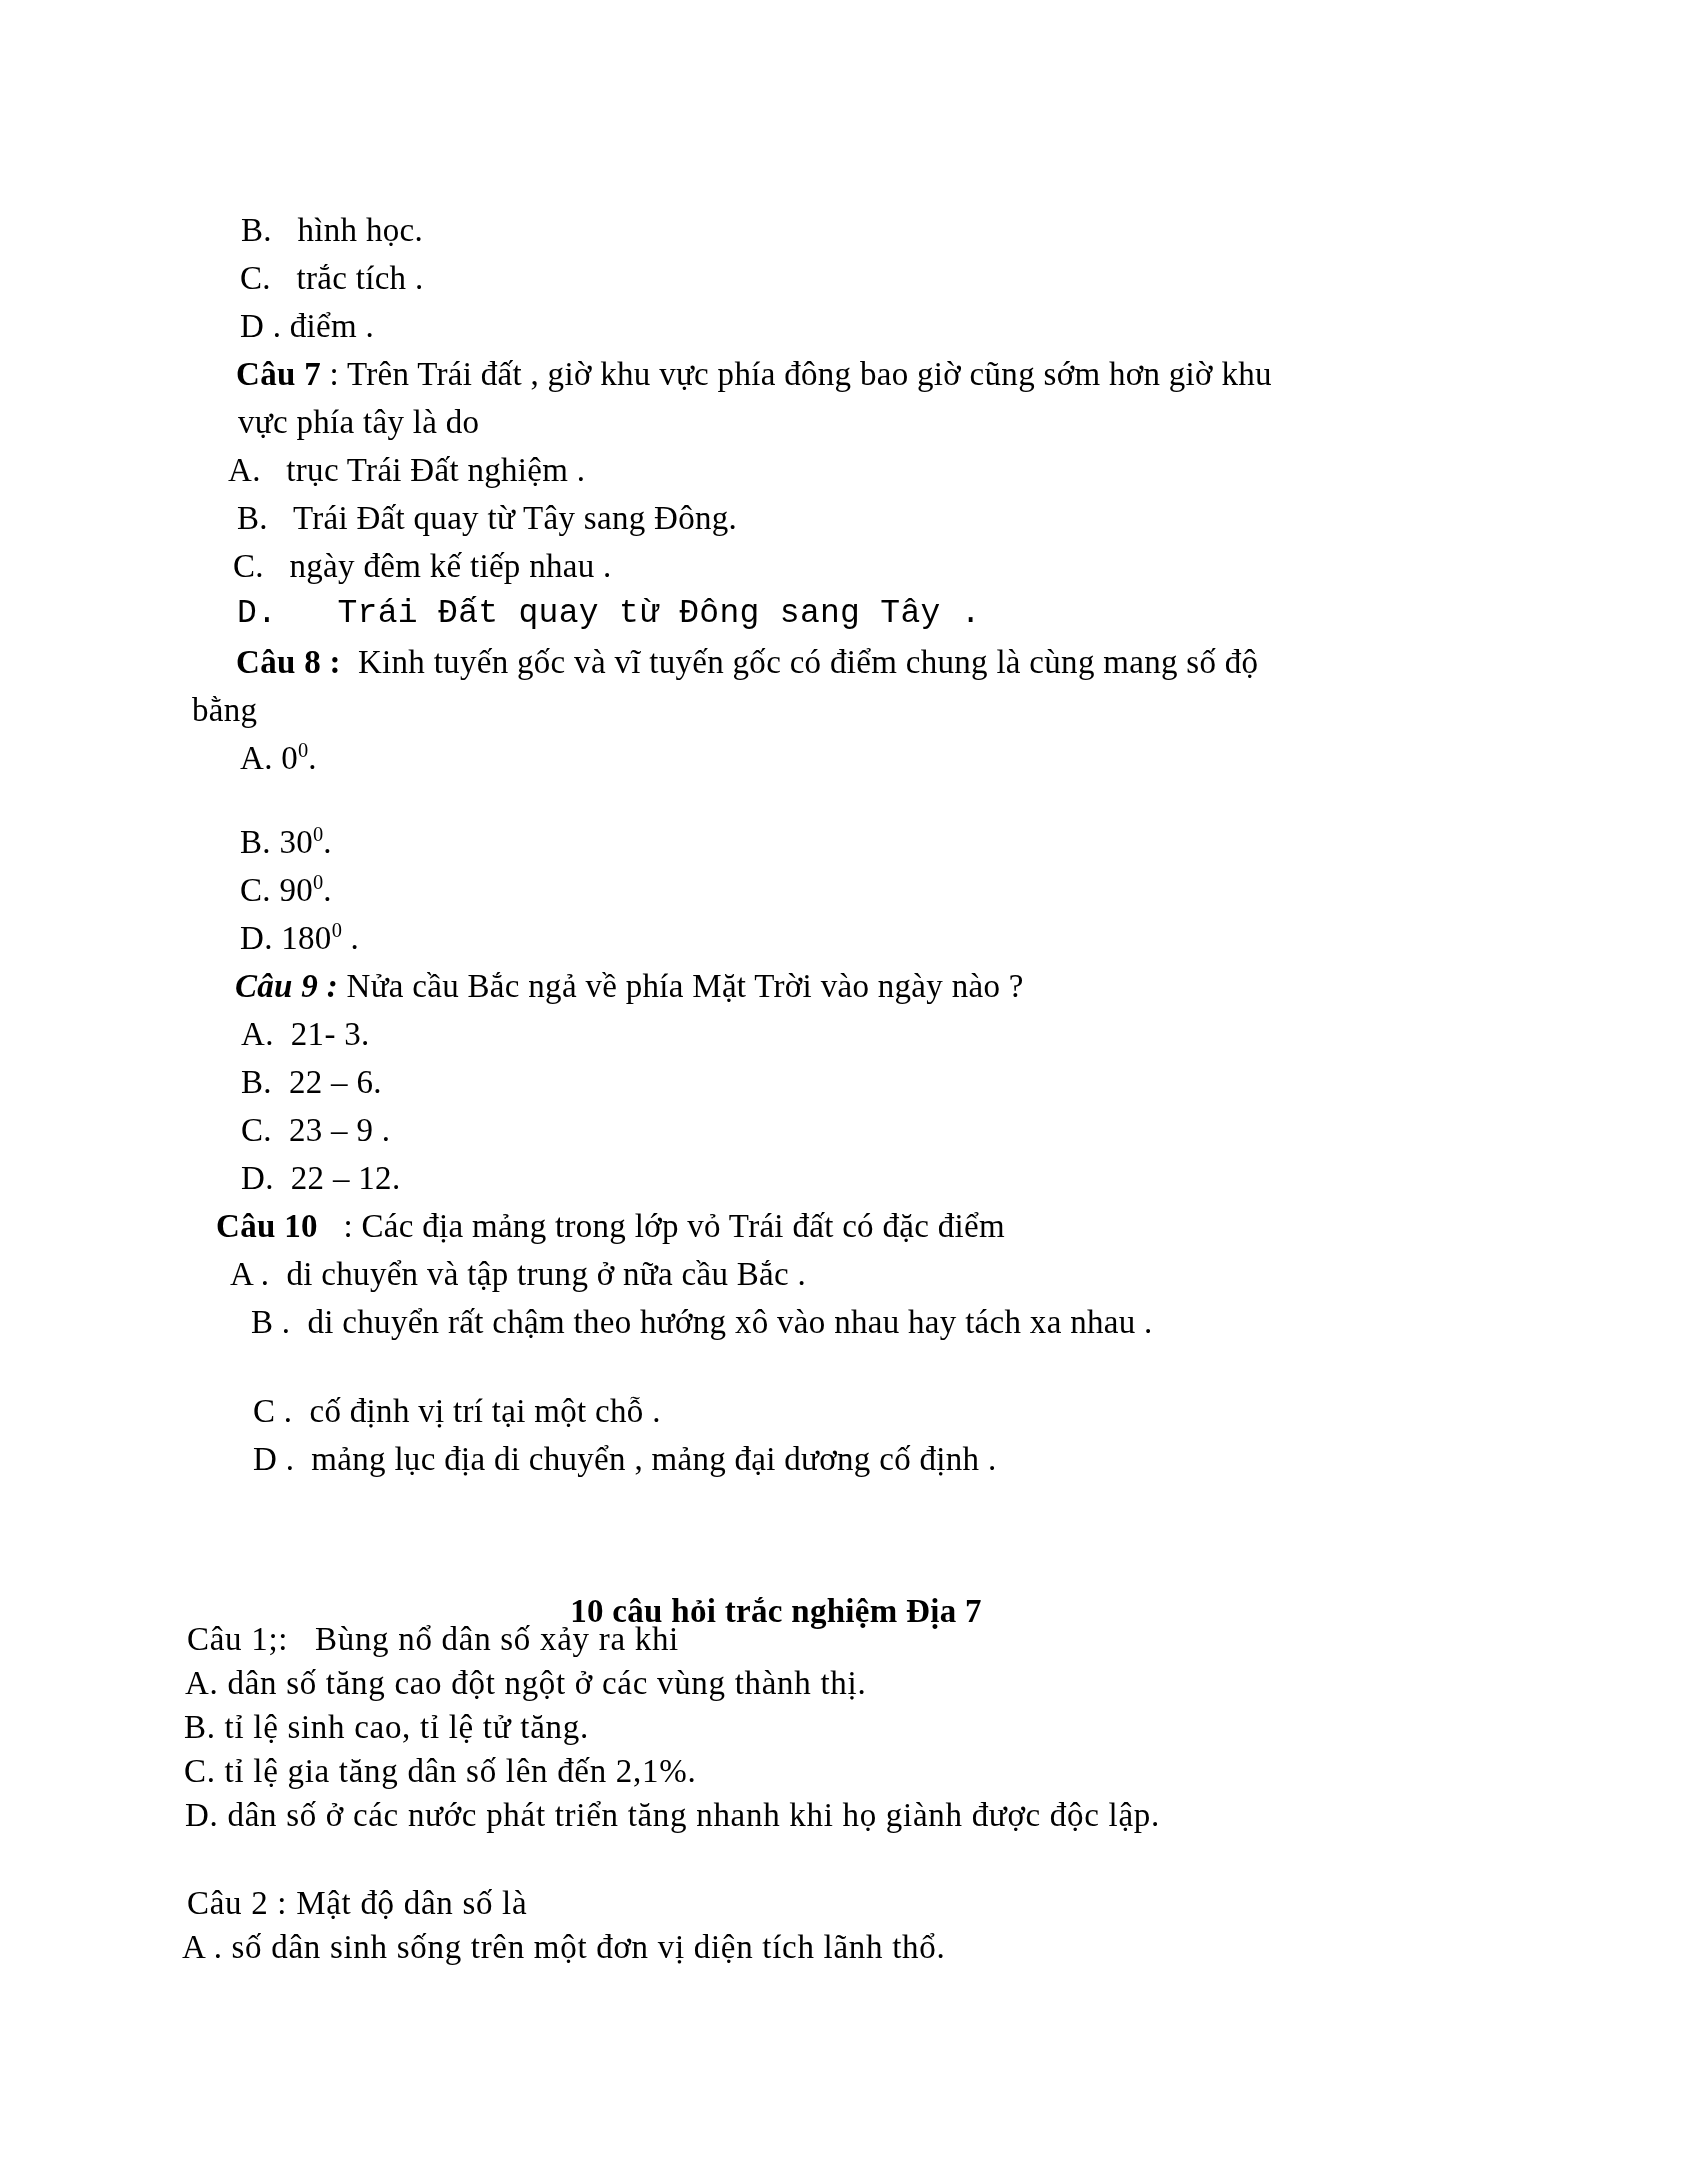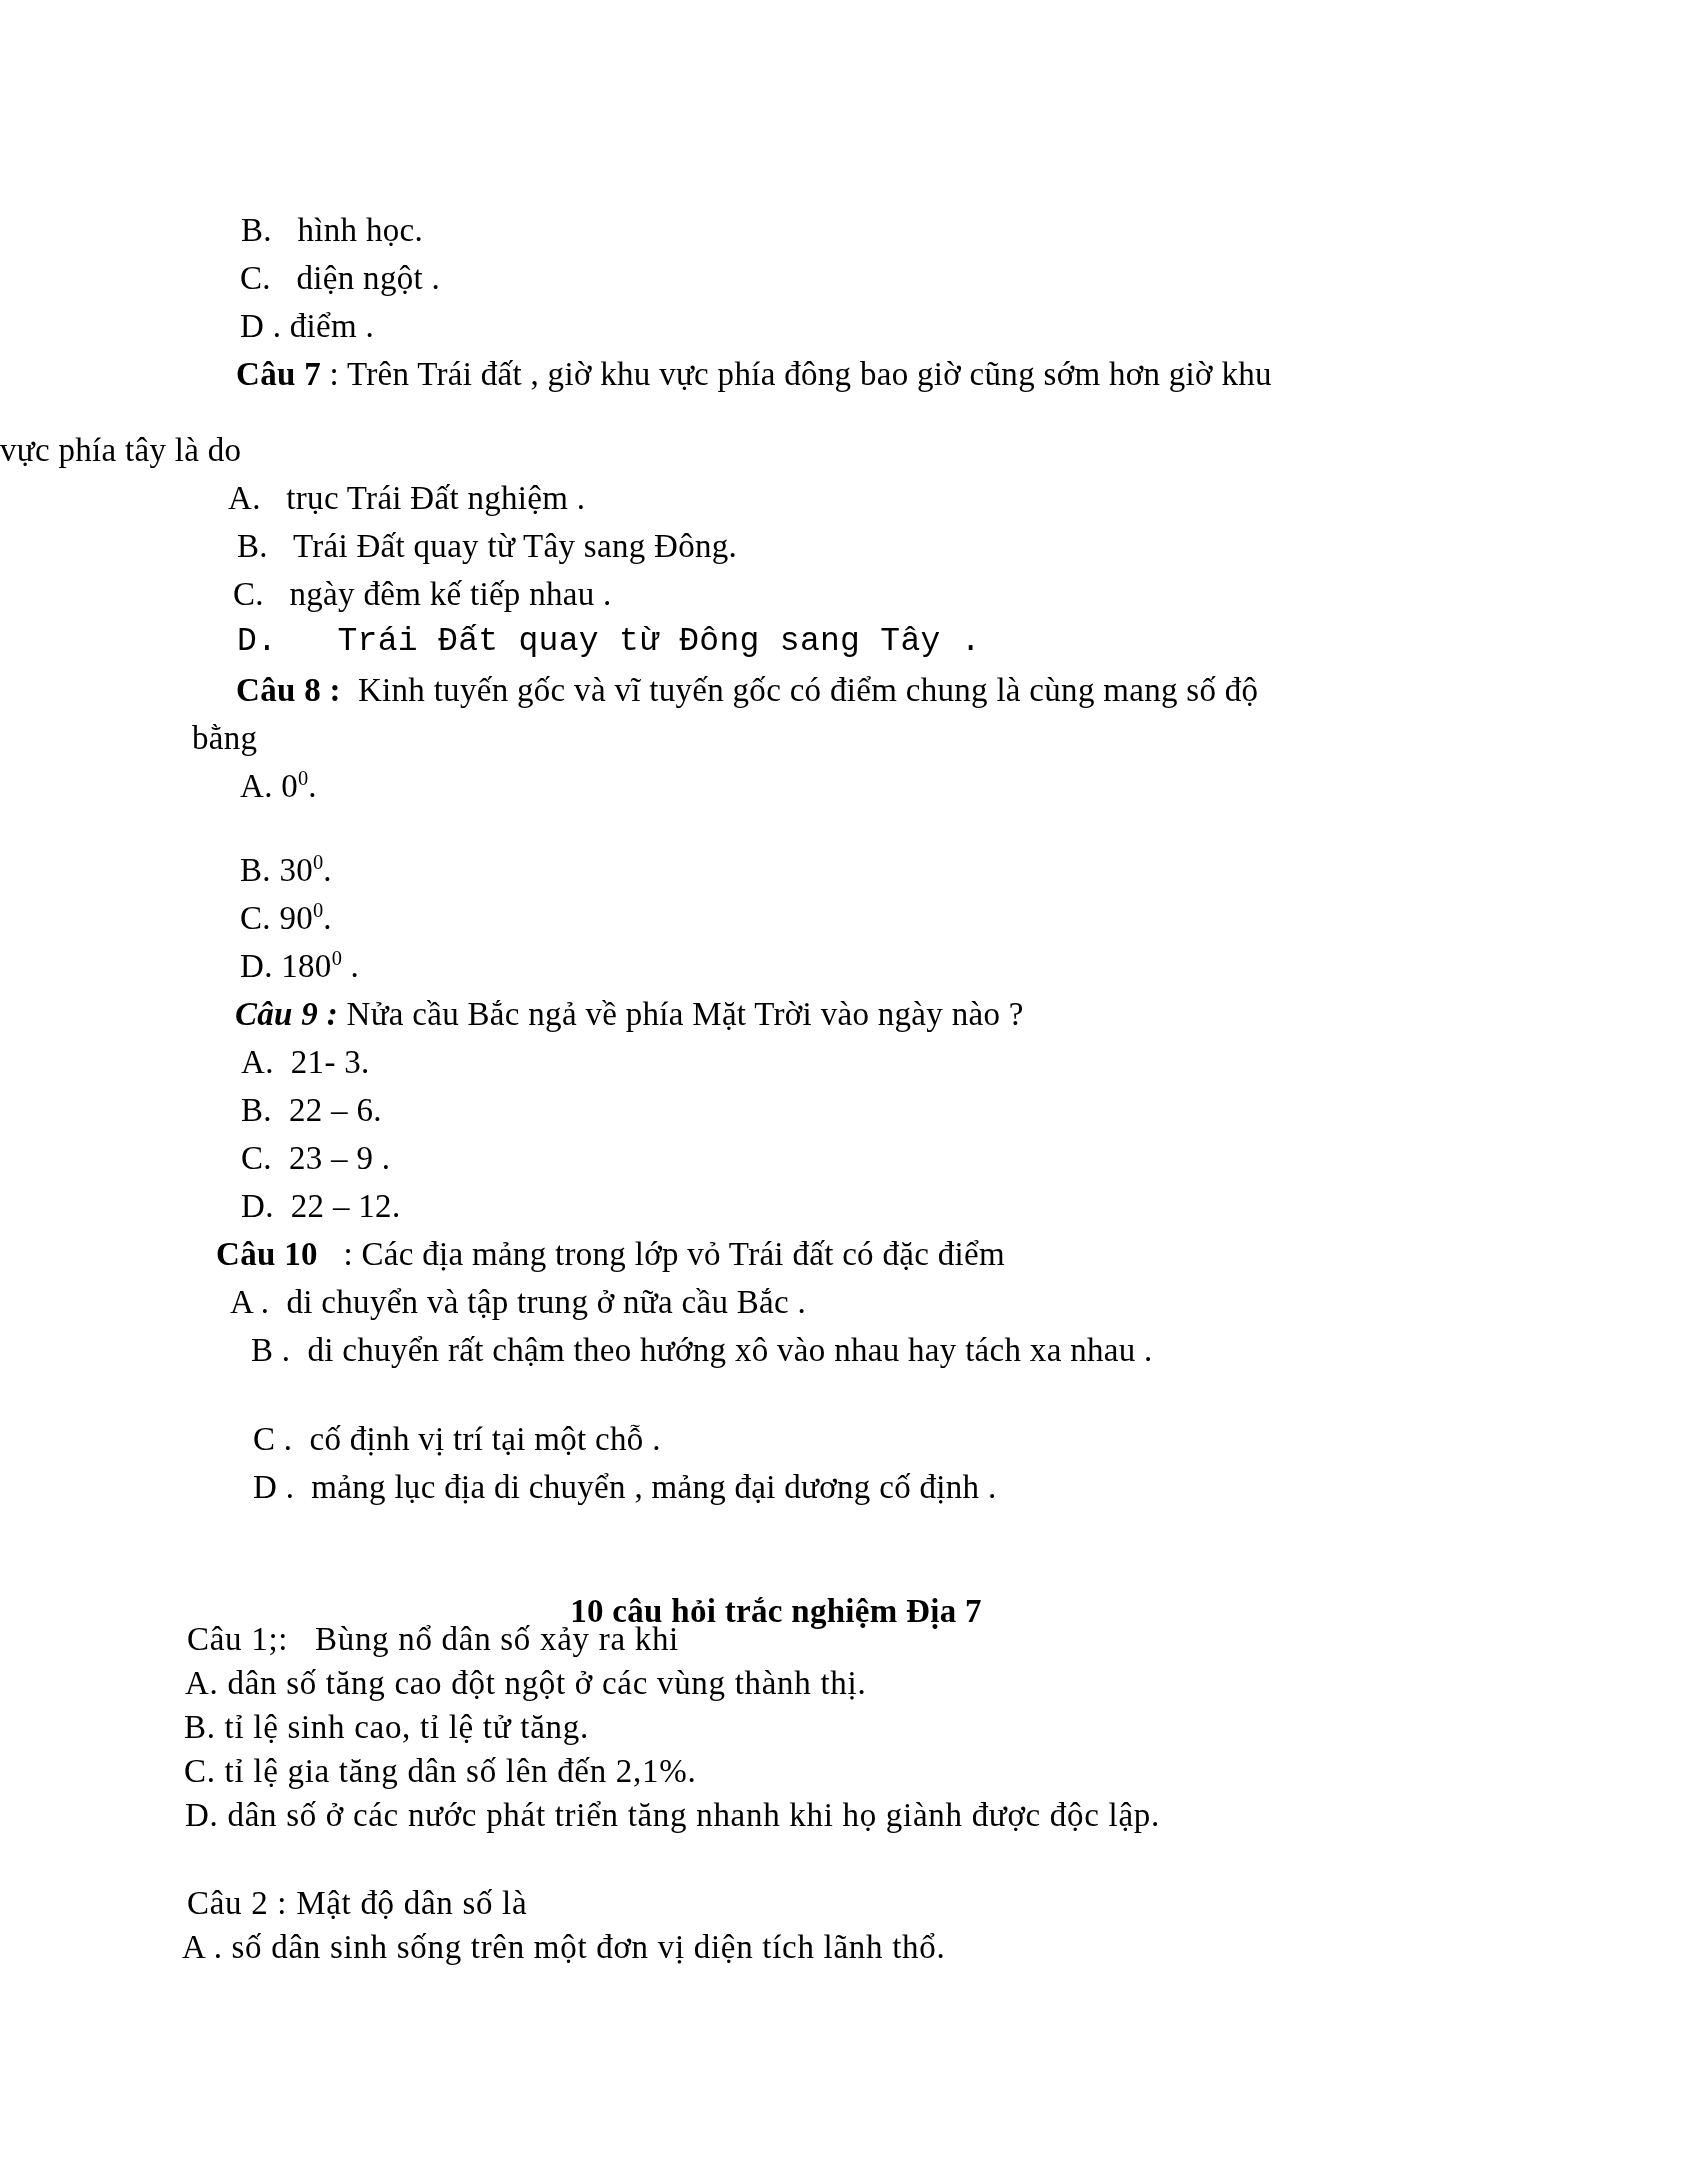--- a/index.html
+++ b/index.html
@@ -60,24 +60,24 @@
     font-weight: bold;
     letter-spacing: 0.3px;
     white-space: pre;
   }
 </style>
 </head>
 <body>
 
 <section id="section-a" class="lines-block">
     <div class="line" style="padding-left: 241px;"><span>B.   hình học.</span></div>
-    <div class="line" style="padding-left: 240px;"><span>C.   diện ngột .</span></div>
+    <div class="line" style="padding-left: 240px;"><span>C.   trắc tích .</span></div>
     <div class="line" style="padding-left: 240px;"><span>D . điểm .</span></div>
     <div class="line" style="padding-left: 236px;"><span class="b">Câu 7</span><span> : Trên Trái đất , giờ khu vực phía đông bao giờ cũng sớm hơn giờ khu</span></div>
-    <div class="line" style=" margin-top: 28px;"><span>vực phía tây là do</span></div>
+    <div class="line" style="padding-left: 238px;"><span>vực phía tây là do</span></div>
     <div class="line" style="padding-left: 228px;"><span>A.   trục Trái Đất nghiệm .</span></div>
     <div class="line" style="padding-left: 237px;"><span>B.   Trái Đất quay từ Tây sang Đông.</span></div>
     <div class="line" style="padding-left: 233px;"><span>C.   ngày đêm kế tiếp nhau .</span></div>
     <div class="line" style="padding-left: 237px; font-family: Liberation Mono, monospace;"><span>D.   Trái Đất quay từ Đông sang Tây .</span></div>
     <div class="line" style="padding-left: 236px;"><span class="b">Câu 8 :</span><span>  Kinh tuyến gốc và vĩ tuyến gốc có điểm chung là cùng mang số độ</span></div>
     <div class="line" style="padding-left: 192px;"><span>bằng</span></div>
     <div class="line" style="padding-left: 240px;"><span>A. 0</span><span class="sup">0</span><span>.</span></div>
     <div class="line" style="padding-left: 240px; margin-top: 36px;"><span>B. 30</span><span class="sup">0</span><span>.</span></div>
     <div class="line" style="padding-left: 240px;"><span>C. 90</span><span class="sup">0</span><span>.</span></div>
     <div class="line" style="padding-left: 240px;"><span>D. 180</span><span class="sup">0</span><span> .</span></div>

